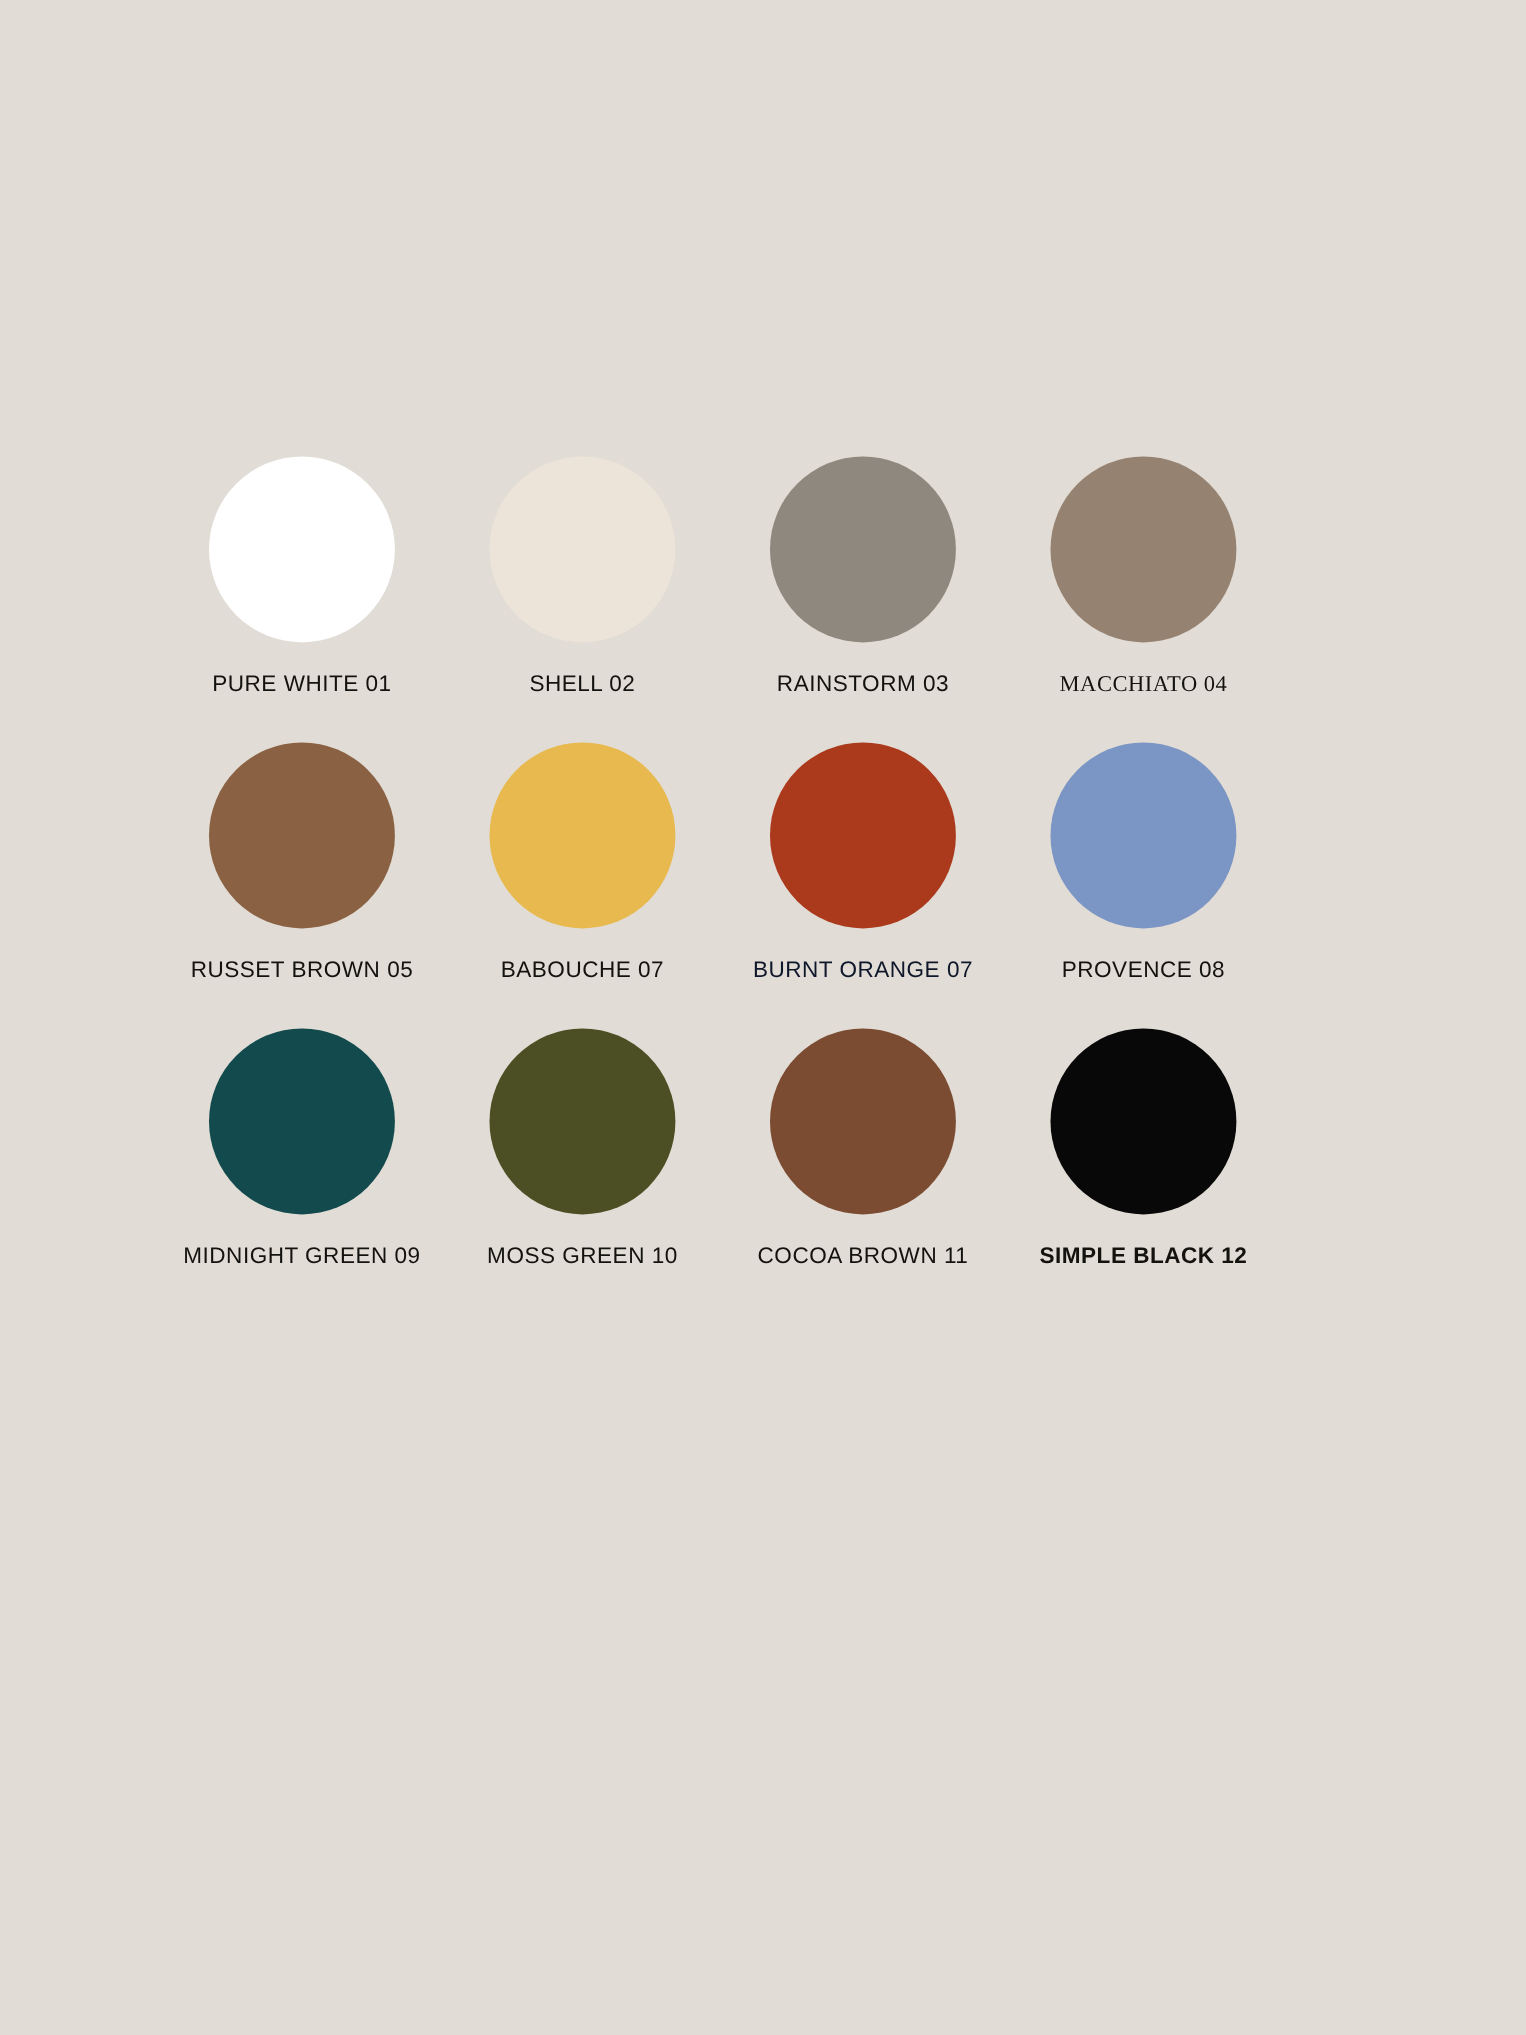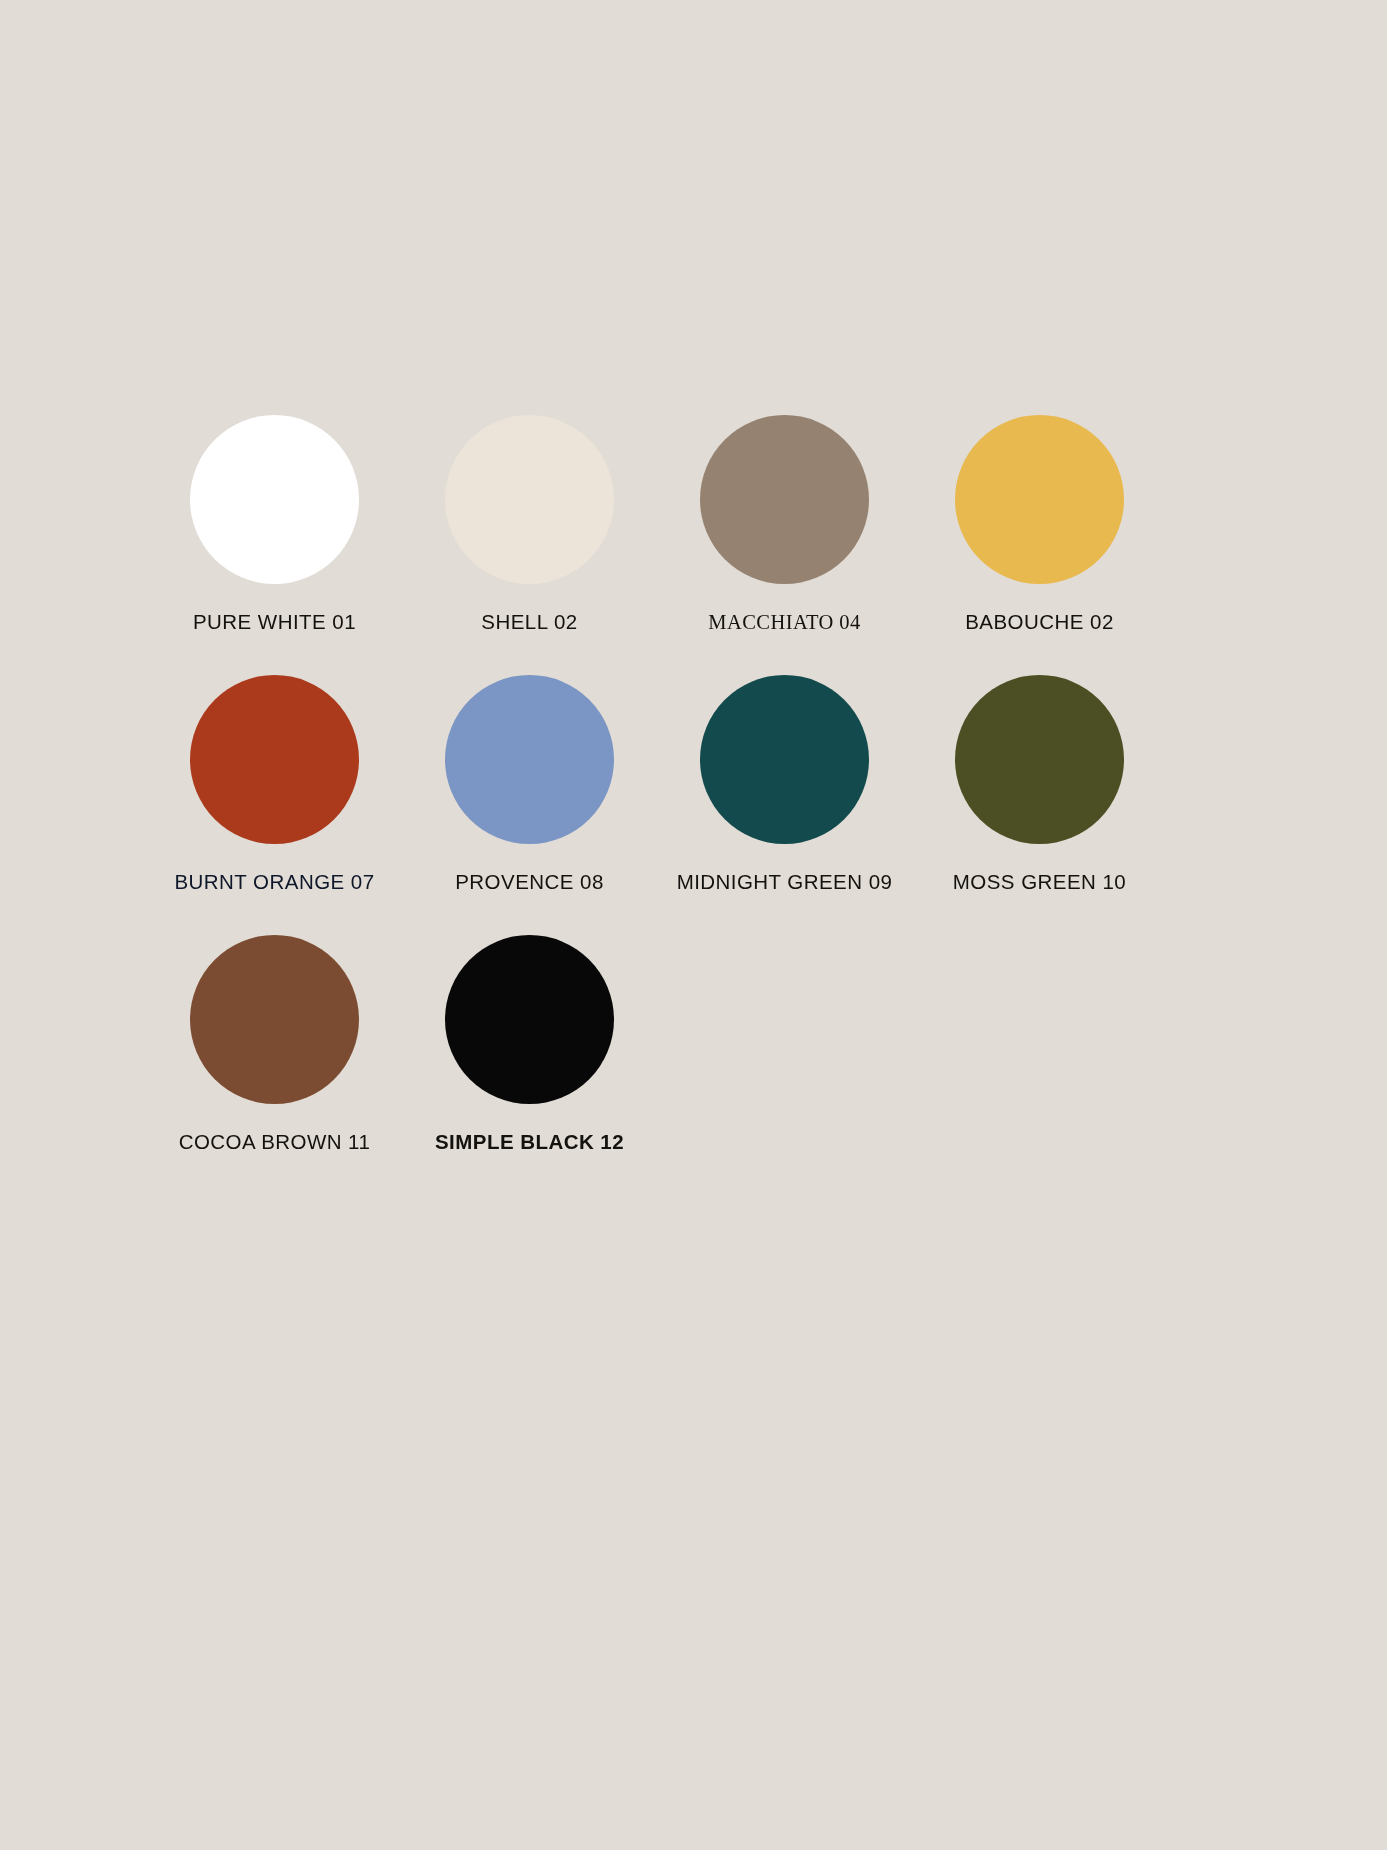--- a/index.html
+++ b/index.html
@@ -68,30 +68,38 @@
     <div class="swatch-cell">
       <div class="swatch-dot" style="background-color: rgb(255, 255, 255);"></div>
       <div class="swatch-label" style="color: rgb(20, 18, 15);">PURE WHITE 01</div>
     </div>
 
     <div class="swatch-cell">
       <div class="swatch-dot" style="background-color: rgb(236, 228, 217);"></div>
       <div class="swatch-label" style="color: rgb(20, 18, 15);">SHELL 02</div>
     </div>
 
+    <div class="swatch-cell">
+      <div class="swatch-dot" style="background-color: rgb(142, 136, 126);"></div>
+      <div class="swatch-label" style="color: rgb(20, 18, 15);">RAINSTORM 03</div>
+    </div>
 
     <div class="swatch-cell">
       <div class="swatch-dot" style="background-color: rgb(149, 130, 113);"></div>
       <div class="swatch-label" style="color: rgb(20, 18, 15); font-family: Liberation Serif, serif;">MACCHIATO 04</div>
     </div>
 
+    <div class="swatch-cell">
+      <div class="swatch-dot" style="background-color: rgb(138, 97, 67);"></div>
+      <div class="swatch-label" style="color: rgb(20, 18, 15);">RUSSET BROWN 05</div>
+    </div>
 
     <div class="swatch-cell">
       <div class="swatch-dot" style="background-color: rgb(232, 185, 78);"></div>
-      <div class="swatch-label" style="color: rgb(20, 18, 15);">BABOUCHE 02</div>
+      <div class="swatch-label" style="color: rgb(20, 18, 15);">BABOUCHE 07</div>
     </div>
 
     <div class="swatch-cell">
       <div class="swatch-dot" style="background-color: rgb(171, 58, 29);"></div>
       <div class="swatch-label" style="color: #0f172a;">BURNT ORANGE 07</div>
     </div>
 
     <div class="swatch-cell">
       <div class="swatch-dot" style="background-color: rgb(123, 149, 196);"></div>
       <div class="swatch-label" style="color: rgb(20, 18, 15);">PROVENCE 08</div>

